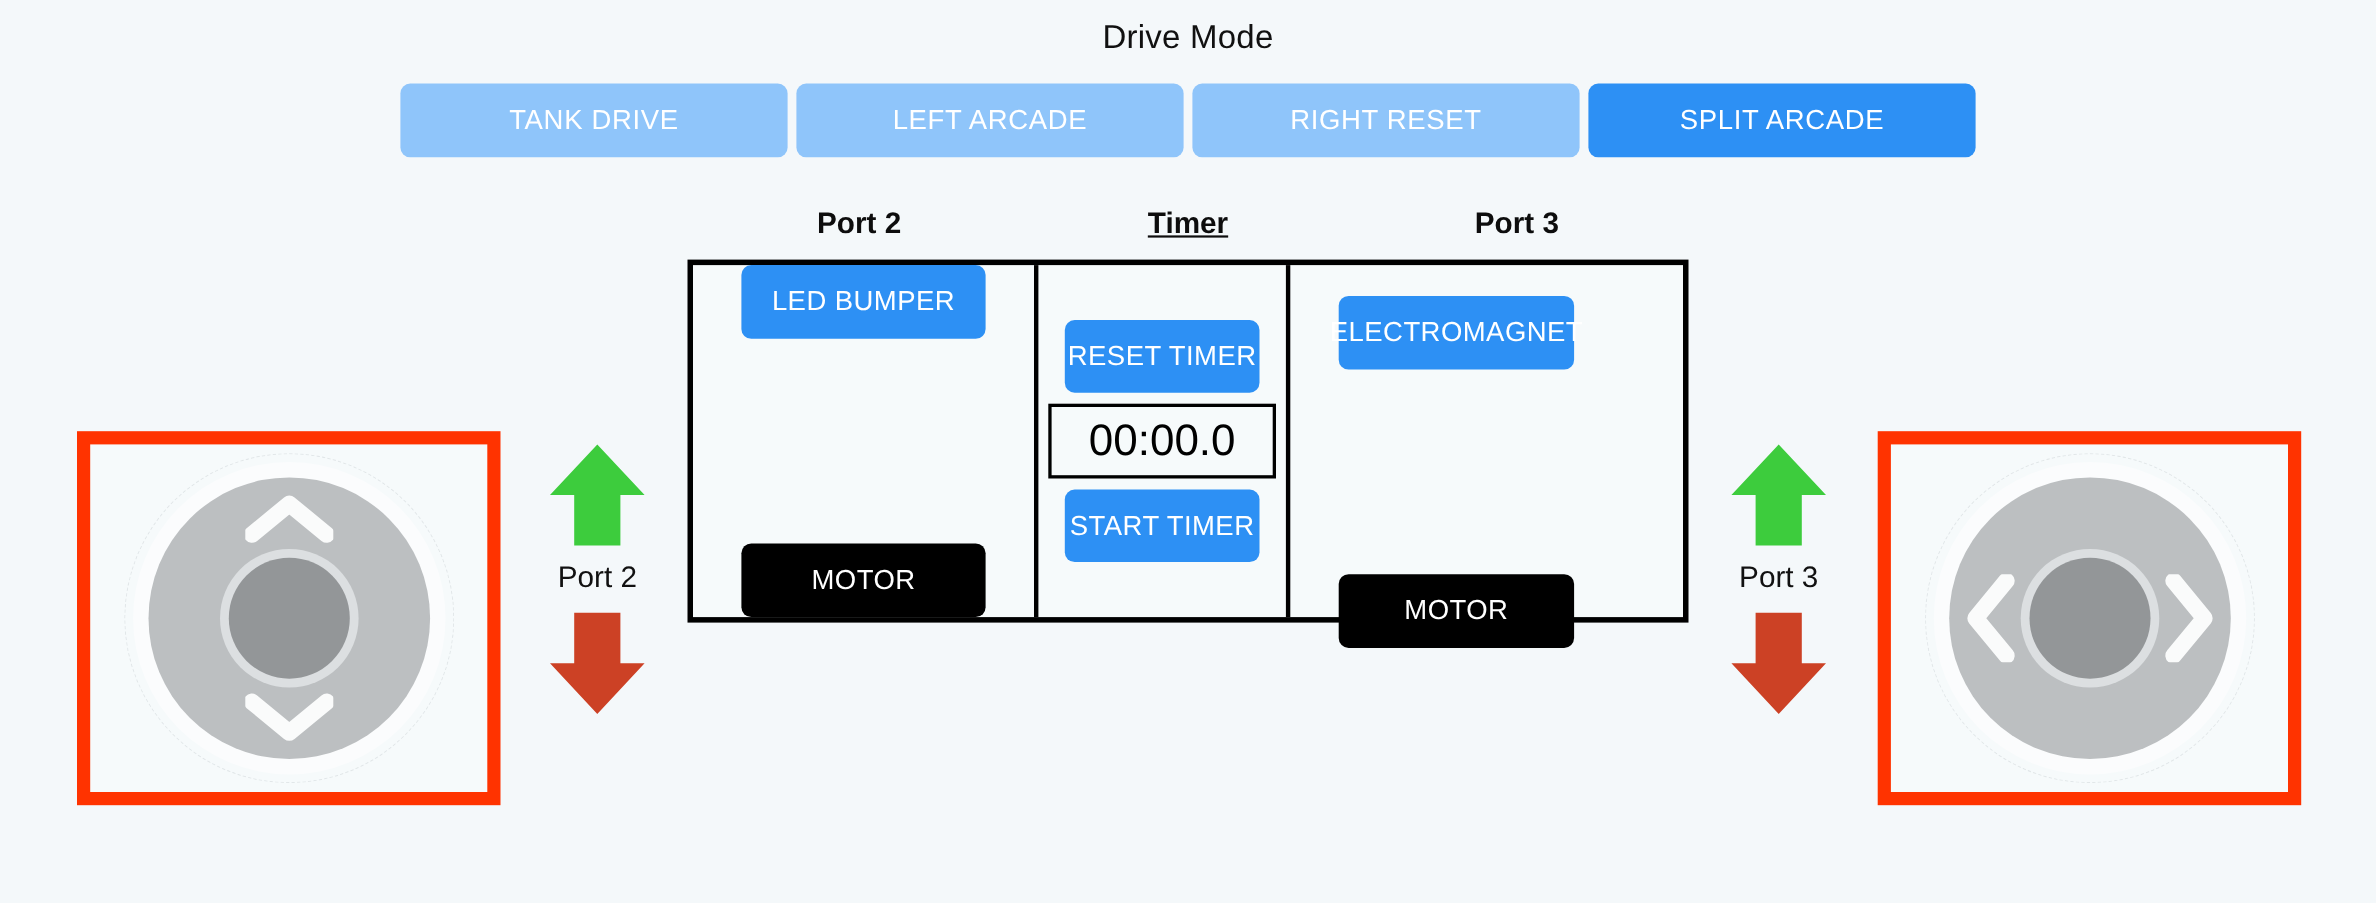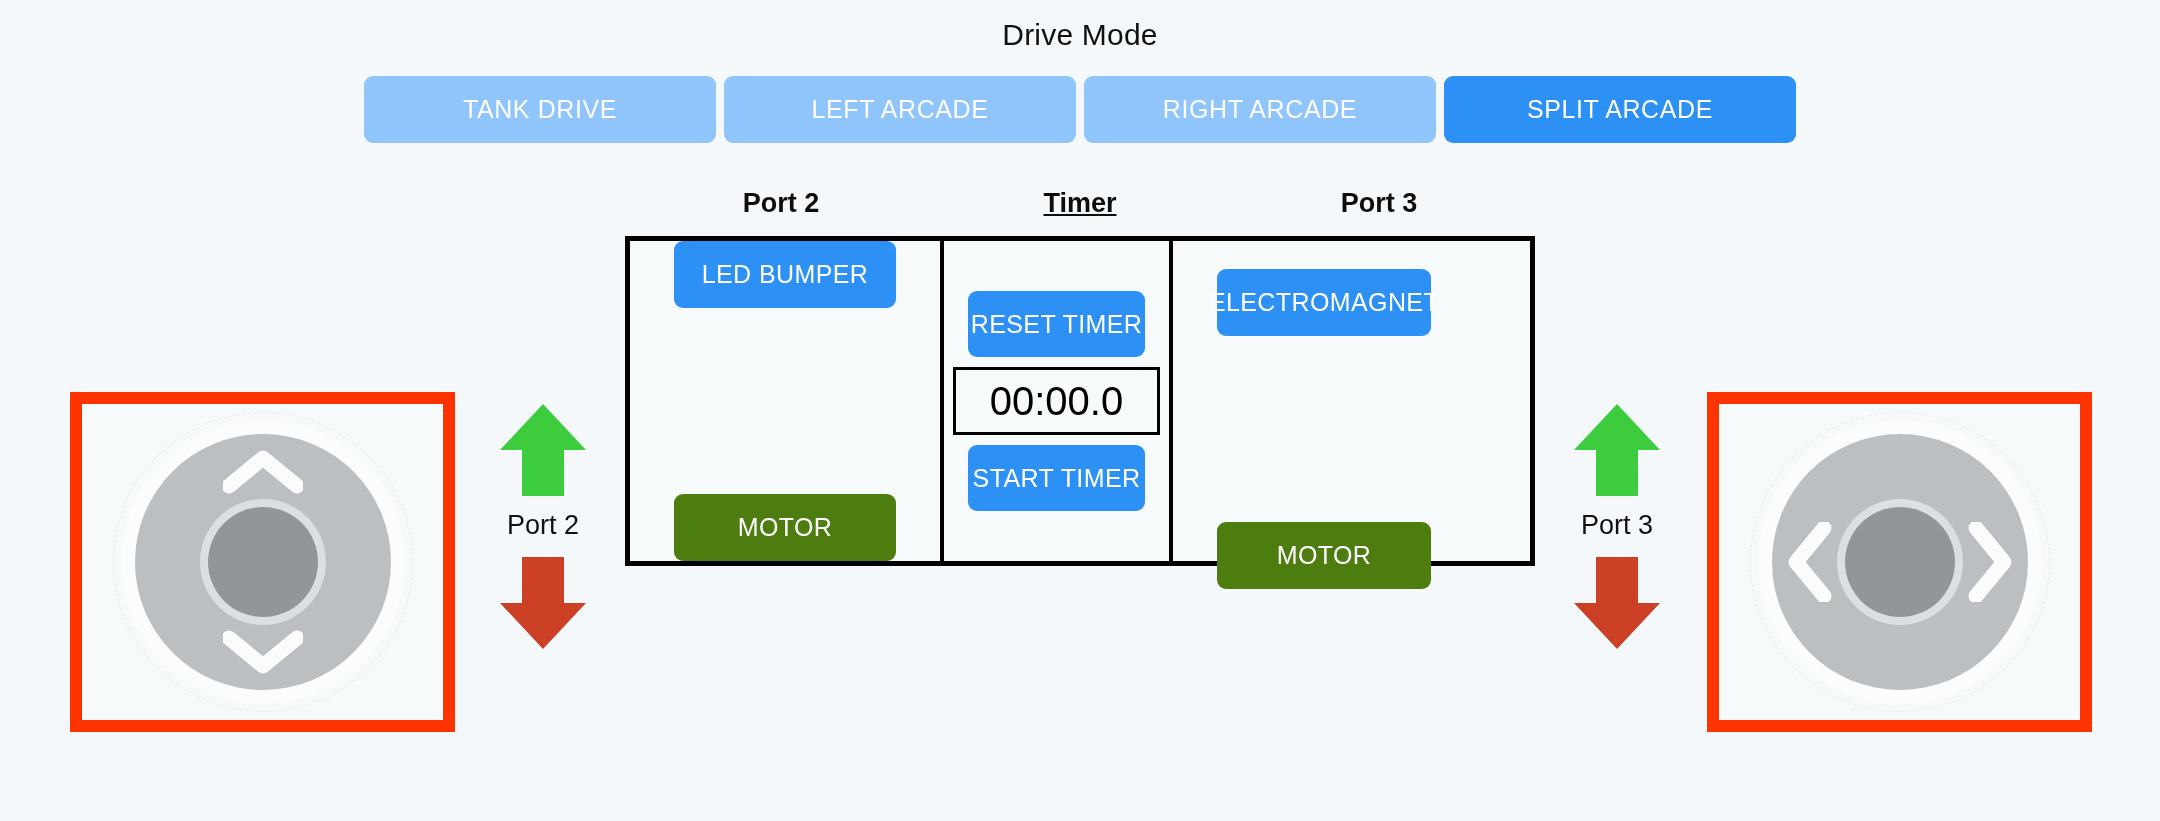--- a/index.html
+++ b/index.html
@@ -75,21 +75,21 @@
 
   .dev-btn {
     width: 100%; height: 67px;
     border: none; border-radius: 9px;
     background: #2d90f4; color: #fff;
     font-family: "Liberation Sans", sans-serif;
     font-size: 25px; letter-spacing: .4px;
     display: flex; align-items: center; justify-content: center;
     cursor: pointer; white-space: nowrap;
   }
-  .dev-btn.dim { background: #4d7c0f; }
+  .dev-btn.dim { background: #000000; }
 
   .timer-btn {
     width: 100%; height: 66px;
     border: none; border-radius: 9px;
     background: #2d90f4; color: #fff;
     font-family: "Liberation Sans", sans-serif;
     font-size: 25px; letter-spacing: .4px;
     display: flex; align-items: center; justify-content: center;
     cursor: pointer; white-space: nowrap;
   }
@@ -170,21 +170,21 @@
 </head>
 <body>
 
 <div class="stage">
 
   <div class="drive-title">Drive Mode</div>
 
   <div class="mode-row">
     <button class="mode-btn">TANK DRIVE</button>
     <button class="mode-btn">LEFT ARCADE</button>
-    <button class="mode-btn">RIGHT ARCADE</button>
+    <button class="mode-btn">RIGHT RESET</button>
     <button class="mode-btn active">SPLIT ARCADE</button>
   </div>
 
   <div class="panel-labels">
     <div class="lbl-p2">Port 2</div>
     <div class="lbl-tm">Timer</div>
     <div class="lbl-p3">Port 3</div>
   </div>
 
   <div class="center-box">

